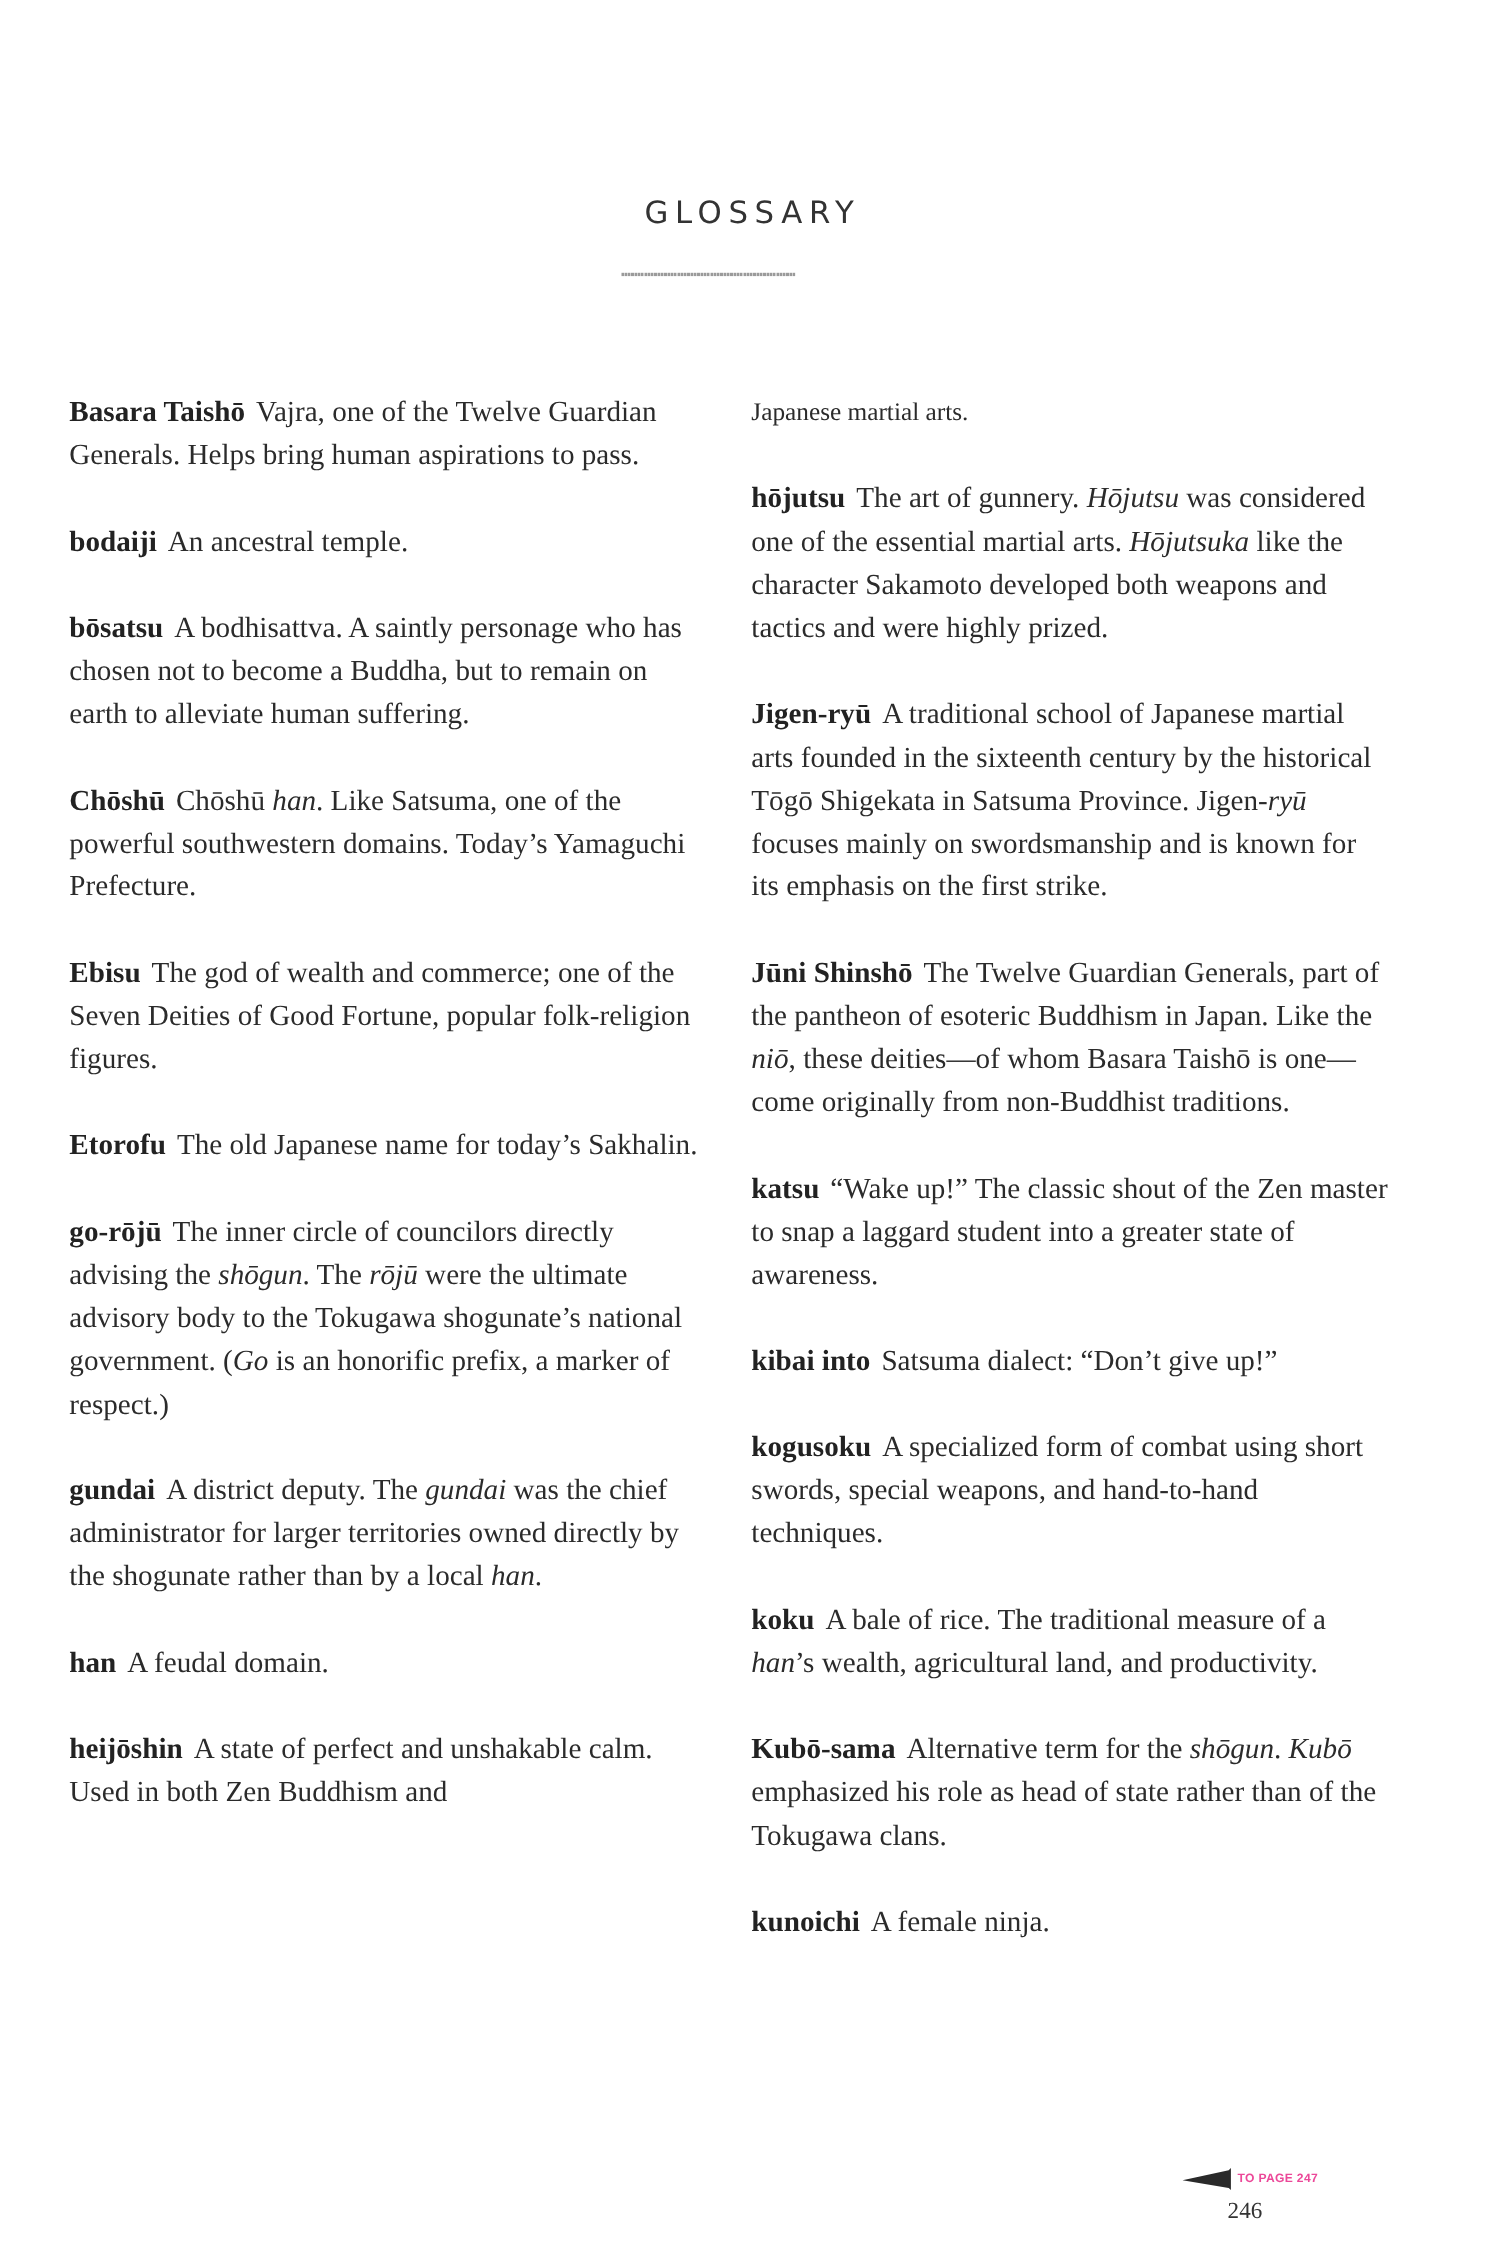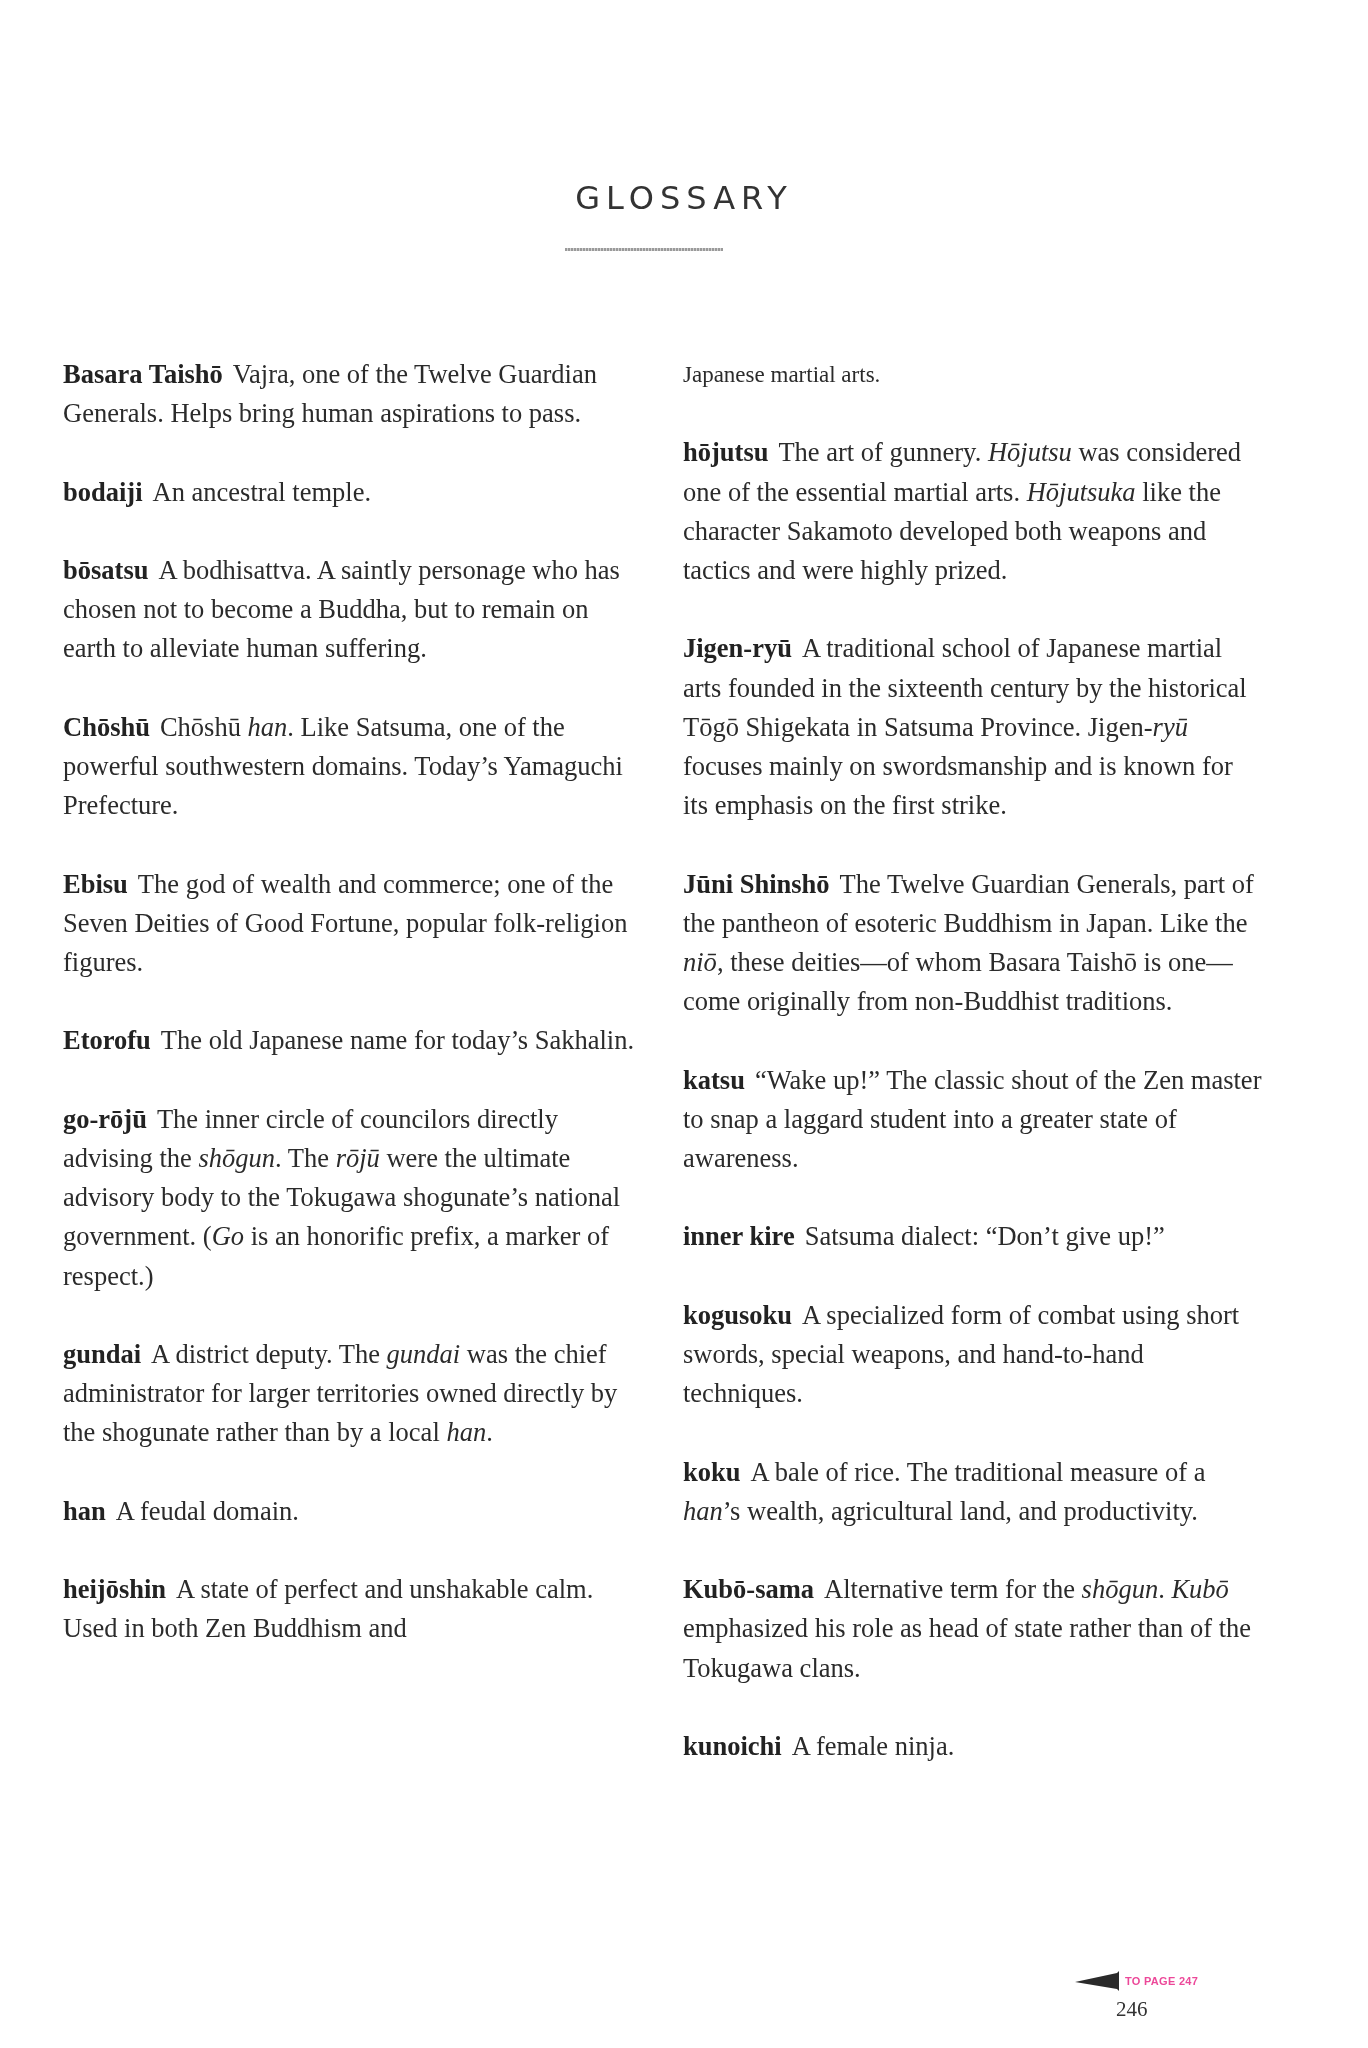--- a/index.html
+++ b/index.html
@@ -15,21 +15,21 @@
       font-family: "Liberation Serif", "DejaVu Serif", serif;
       color: #2b2b2b;
     }
     .page-title {
       position: absolute;
       top: 158px;
       left: 0;
       width: 1368px;
       text-align: center;
       font-family: "DejaVu Sans", "Liberation Sans", sans-serif;
-      font-size: 32px;
+      font-size: 28px;
       letter-spacing: 6px;
       color: #333333;
       font-weight: normal;
     }
     .title-rule {
       position: absolute;
       top: 248px;
       left: 565px;
       width: 158px;
       height: 3px;
@@ -106,21 +106,21 @@
     <p class="entry"><span class="term">heijōshin</span><span class="def"><span>A state of perfect and unshakable calm. Used in both Zen Buddhism and</span></span></p>
   </div>
 
 <div class="column col-right">
   <p class="continued">Japanese martial arts.</p>
   <div>
       <p class="entry"><span class="term">hōjutsu</span><span class="def"><span>The art of gunnery. </span><em>Hōjutsu</em><span> was considered one of the essential martial arts. </span><em>Hōjutsuka</em><span> like the character Sakamoto developed both weapons and tactics and were highly prized.</span></span></p>
       <p class="entry"><span class="term">Jigen-ryū</span><span class="def"><span>A traditional school of Japanese martial arts founded in the sixteenth century by the historical Tōgō Shigekata in Satsuma Province. Jigen-</span><em>ryū</em><span> focuses mainly on swordsmanship and is known for its emphasis on the first strike.</span></span></p>
       <p class="entry"><span class="term">Jūni Shinshō</span><span class="def"><span>The Twelve Guardian Generals, part of the pantheon of esoteric Buddhism in Japan. Like the </span><em>niō</em><span>, these deities—of whom Basara Taishō is one—come originally from non-Buddhist traditions.</span></span></p>
       <p class="entry"><span class="term">katsu</span><span class="def"><span>“Wake up!” The classic shout of the Zen master to snap a laggard student into a greater state of awareness.</span></span></p>
-      <p class="entry"><span class="term">inner kire</span><span class="def"><span>Satsuma dialect: “Don’t give up!”</span></span></p>
+      <p class="entry"><span class="term">kibai into</span><span class="def"><span>Satsuma dialect: “Don’t give up!”</span></span></p>
       <p class="entry"><span class="term">kogusoku</span><span class="def"><span>A specialized form of combat using short swords, special weapons, and hand-to-hand techniques.</span></span></p>
       <p class="entry"><span class="term">koku</span><span class="def"><span>A bale of rice. The traditional measure of a </span><em>han</em><span>’s wealth, agricultural land, and productivity.</span></span></p>
       <p class="entry"><span class="term">Kubō-sama</span><span class="def"><span>Alternative term for the </span><em>shōgun</em><span>. </span><em>Kubō</em><span> emphasized his role as head of state rather than of the Tokugawa clans.</span></span></p>
       <p class="entry"><span class="term">kunoichi</span><span class="def"><span>A female ninja.</span></span></p>
     </div>
 </div>
 
 <div class="footer-nav">
   <span class="arrow-icon">
     <svg width="48" height="22" viewBox="0 0 48 22">

